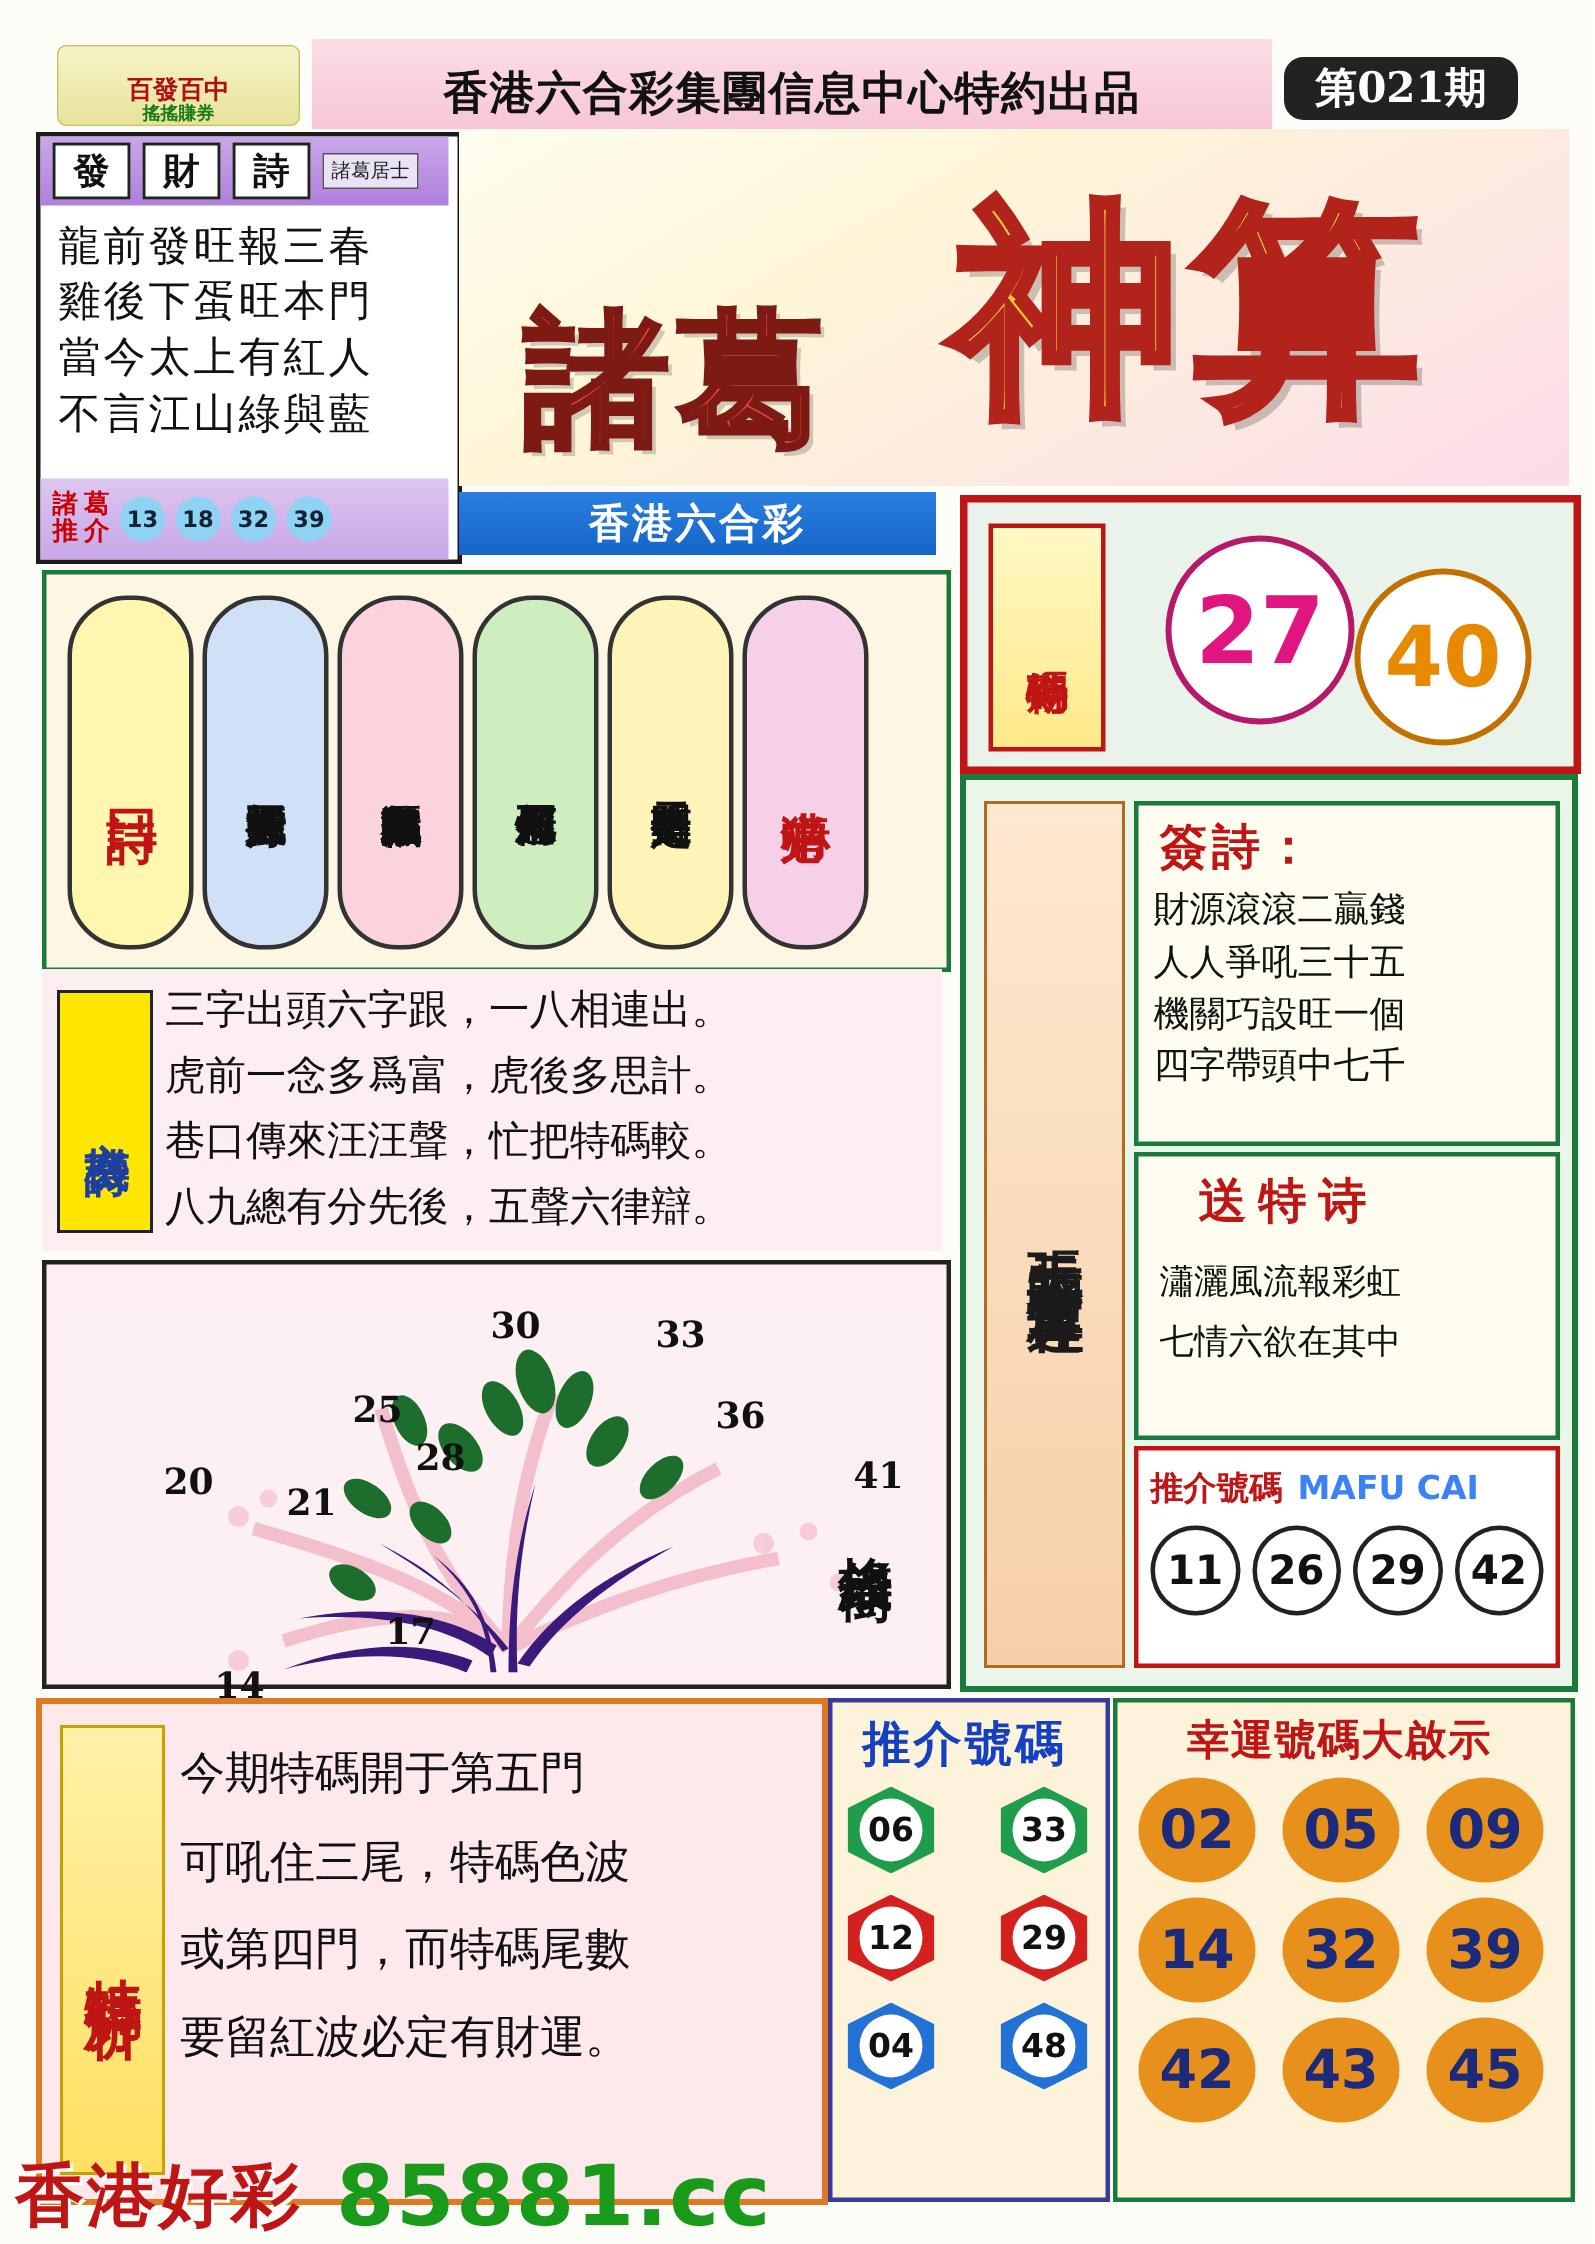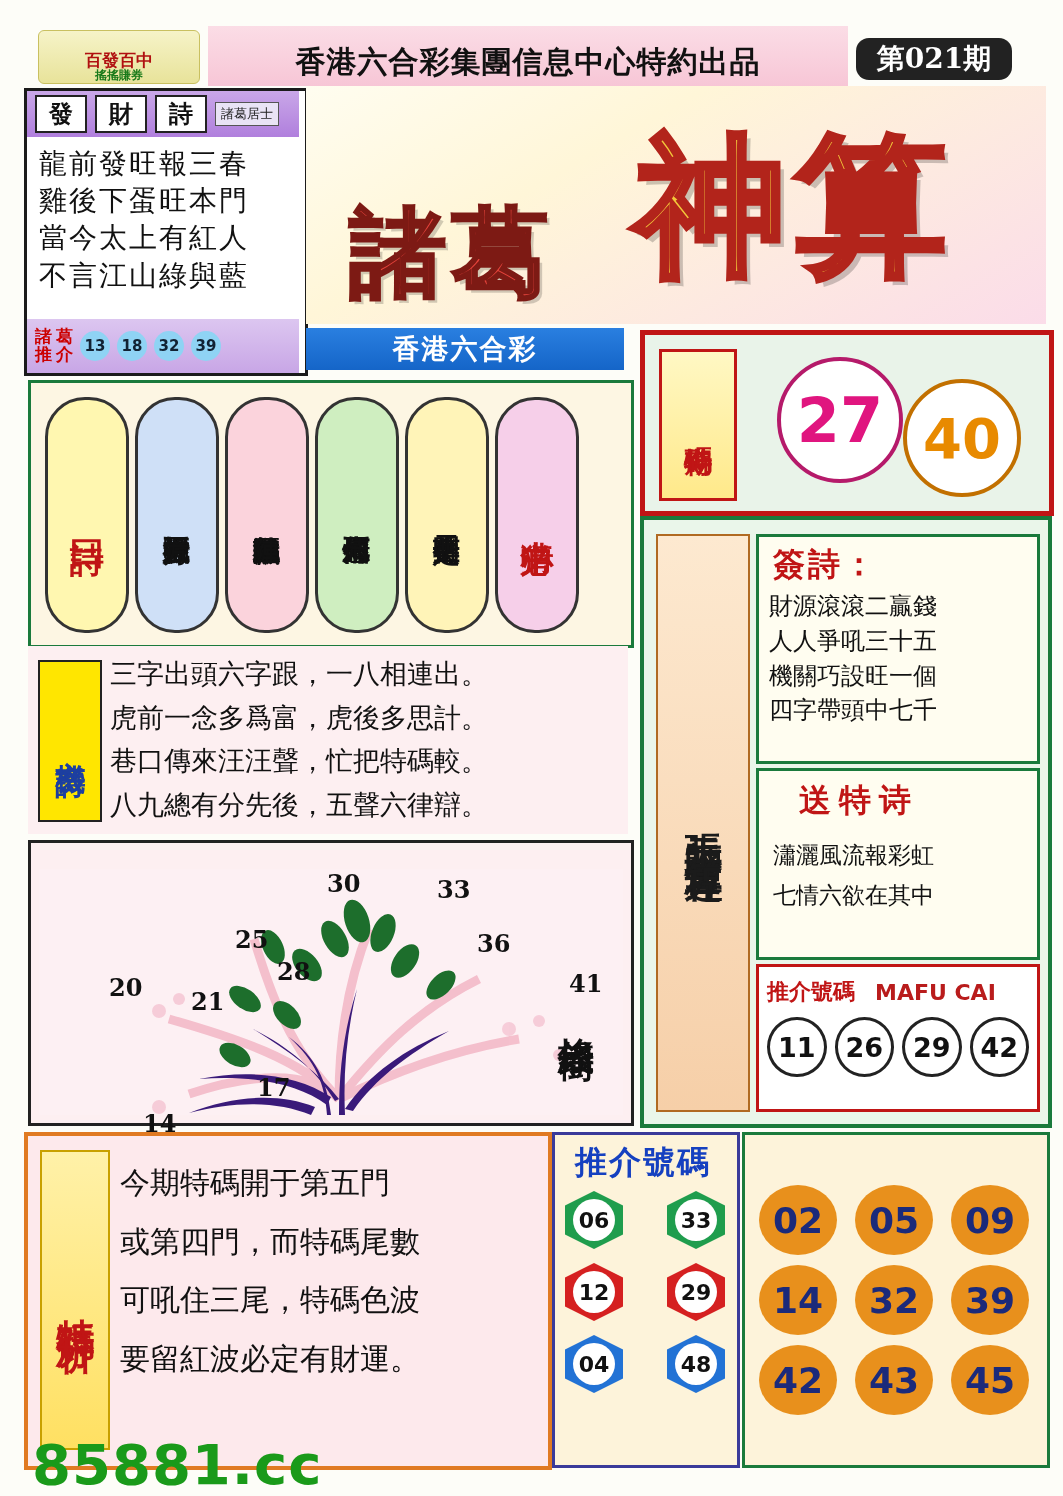--- a/index.html
+++ b/index.html
@@ -214,21 +214,21 @@
     font-family:"DejaVu Serif",serif;font-size:23px;line-height:1.75;color:#111;
   }
   .tuijian{
     position:absolute;left:112px;top:444px;width:278px;height:142px;
     background:#fff;border:3px solid #c01515;
   }
   .tj-head{
     position:absolute;left:8px;top:8px;width:260px;height:34px;display:flex;align-items:center;
   }
   .tj-head .cn{font-size:22px;font-weight:bold;color:#c01515;font-family:"DejaVu Serif",serif;}
-  .tj-head .en{margin-left:20px;font-size:22px;font-weight:bold;color:#b91c1c;font-family:"DejaVu Sans",sans-serif;}
+  .tj-head .en{margin-left:10px;font-size:22px;font-weight:bold;color:#3b82f6;font-family:"DejaVu Sans",sans-serif;}
   .tj-balls{position:absolute;left:8px;top:50px;width:262px;display:flex;gap:8px;}
   .tj-ball{
     width:54px;height:54px;border-radius:50%;background:#fff;border:3px solid #222;
     display:flex;align-items:center;justify-content:center;font-size:27px;font-weight:bold;color:#111;
     font-family:"DejaVu Sans",sans-serif;
   }
 
   
   .fenxi{
     position:absolute;left:24px;top:1132px;width:520px;height:330px;
@@ -462,22 +462,22 @@
         <div class="tj-ball">29</div>
         <div class="tj-ball">42</div>
       </div>
     </div>
   </div>
 
   <div class="fenxi">
     <div class="fenxi-tag">特碼分析</div>
     <div class="fenxi-lines">
       <div>今期特碼開于第五門</div>
+      <div>可吼住三尾，特碼色波</div>
       <div>或第四門，而特碼尾數</div>
-      <div>可吼住三尾，特碼色波</div>
       <div>要留紅波必定有財運。</div>
     </div>
   </div>
 
   <div class="tjmid">
     <div class="tjmid-title">推介號碼</div>
     <div class="tjmid-grid">
       <div class="tjmid-row">
         <div class="hexball g">
             <span class="in">06</span>
@@ -499,36 +499,38 @@
             <span class="in">04</span>
           </div>
         <div class="hexball b">
             <span class="in">48</span>
           </div>
       </div>
     </div>
   </div>
 
   <div class="lucky">
+    <div class="lucky-title">幸運號碼大啟示</div>
     <div class="lucky-grid">
       <div class="lucky-row">
         <div class="lucky-ball">02</div>
         <div class="lucky-ball">05</div>
         <div class="lucky-ball">09</div>
       </div>
       <div class="lucky-row">
         <div class="lucky-ball">14</div>
         <div class="lucky-ball">32</div>
         <div class="lucky-ball">39</div>
       </div>
       <div class="lucky-row">
         <div class="lucky-ball">42</div>
         <div class="lucky-ball">43</div>
         <div class="lucky-ball">45</div>
       </div>
     </div>
   </div>
 
   <div class="footer">
+    <span class="cn">香港好彩</span>
     <span class="url">85881.cc</span>
   </div>
 
 </div>
 
 </body></html>

